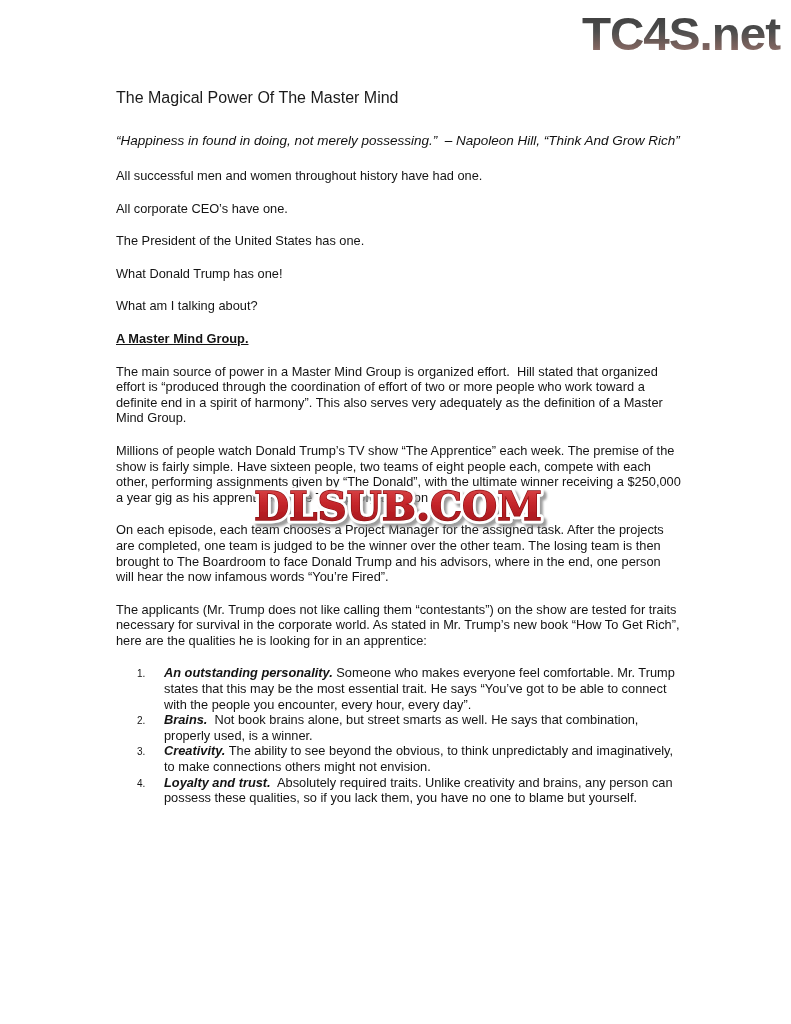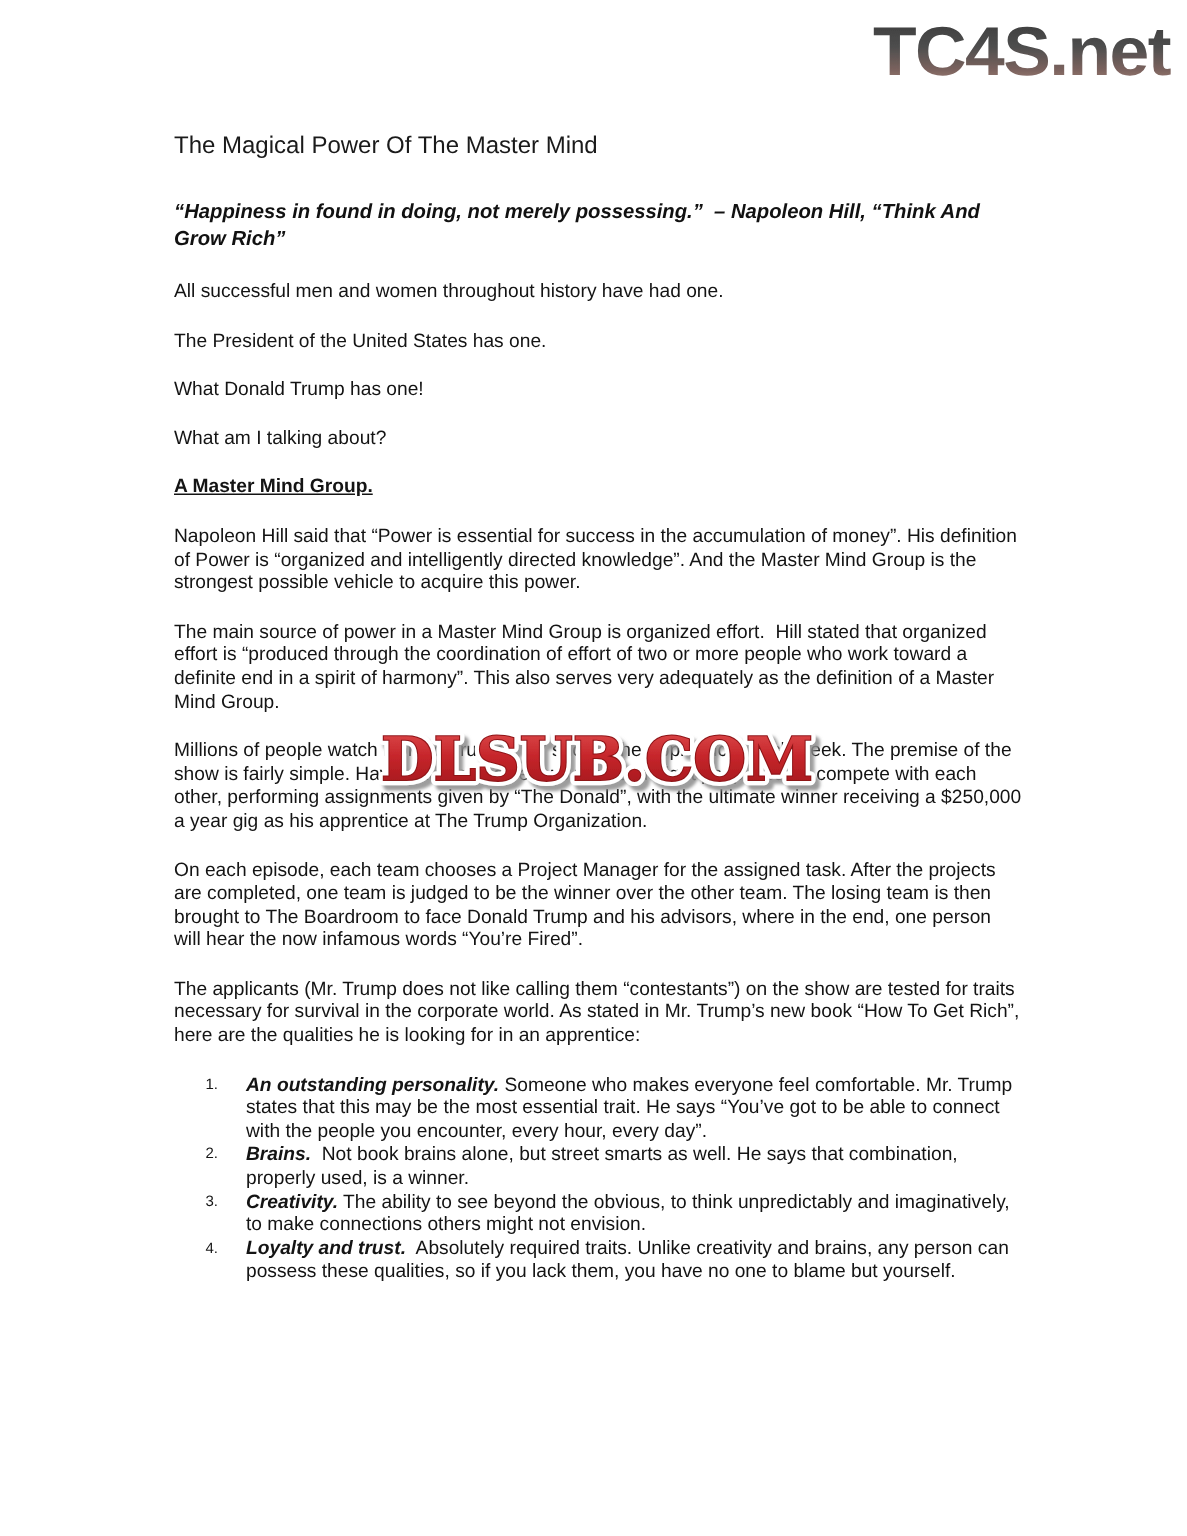--- a/index.html
+++ b/index.html
@@ -6,21 +6,21 @@
   .page {
     position:relative; width:791px; height:980px; background:#ffffff;
     overflow:hidden; font-family:"Liberation Sans", sans-serif; color:#141414;
   }
   .logo-tc4s   { position:absolute; top:4px;  left:574px; }
   .watermark   { position:absolute; top:479px; left:246px; }
   .logo-footer { position:absolute; top:971px; left:470px; }
 
   .content { position:absolute; top:88px; left:116px; width:565px; }
   .title   { font-size:16px; font-weight:400; line-height:20px; margin:0 0 24px; color:#1a1a1a; }
-  .quote   { font-size:13.5px; font-weight:700; font-style:italic; line-height:18px;
+  .quote   { font-size:13.5px; font-weight:400; font-style:italic; line-height:18px;
              margin:0 0 18px; white-space:pre-wrap; color:#111; }
   .paras p { font-size:12.8px; line-height:15.6px; margin:14px 0 17px; white-space:pre-wrap; }
   .paras p.bold { font-weight:700;text-decoration:underline; }
   .qlist   { margin-top:0; }
   .li      { display:flex; font-size:12.8px; line-height:15.6px; }
   .num     { flex:0 0 27px; margin-left:21px; font-size:10px; line-height:15.6px; padding-top:1px; }
   .li-body { flex:1; white-space:pre-wrap; }
   .lead    { font-weight:700; font-style:italic; }
 </style>
 </head>
@@ -41,25 +41,25 @@
       </filter>
     </defs>
     <text x="107" y="46" text-anchor="middle" textLength="198" lengthAdjust="spacingAndGlyphs" font-family="'Liberation Sans',sans-serif" font-weight="bold" font-size="46" letter-spacing="-1" fill="url(#tc4sGrad)" filter="url(#tc4sSoft)">TC4S.net</text>
   </svg>
 
   <div class="content">
     <h1 class="title">The Magical Power Of The Master Mind</h1>
     <p class="quote">“Happiness in found in doing, not merely possessing.”  – Napoleon Hill, “Think And Grow Rich”</p>
     <div class="paras">
         <p class="">All successful men and women throughout history have had one.</p>
+        <p class="">All corporate CEO’s have one.</p>
         <p class="">The President of the United States has one.</p>
         <p class="">What Donald Trump has one!</p>
         <p class="">What am I talking about?</p>
         <p class="bold">A Master Mind Group.</p>
-        <p class="">Napoleon Hill said that “Power is essential for success in the accumulation of money”. His definition of Power is “organized and intelligently directed knowledge”. And the Master Mind Group is the strongest possible vehicle to acquire this power.</p>
         <p class="">The main source of power in a Master Mind Group is organized effort.  Hill stated that organized effort is “produced through the coordination of effort of two or more people who work toward a definite end in a spirit of harmony”. This also serves very adequately as the definition of a Master Mind Group.</p>
         <p class="">Millions of people watch Donald Trump’s TV show “The Apprentice” each week. The premise of the show is fairly simple. Have sixteen people, two teams of eight people each, compete with each other, performing assignments given by “The Donald”, with the ultimate winner receiving a $250,000 a year gig as his apprentice at The Trump Organization.</p>
         <p class="">On each episode, each team chooses a Project Manager for the assigned task. After the projects are completed, one team is judged to be the winner over the other team. The losing team is then brought to The Boardroom to face Donald Trump and his advisors, where in the end, one person will hear the now infamous words “You’re Fired”.</p>
         <p class="">The applicants (Mr. Trump does not like calling them “contestants”) on the show are tested for traits necessary for survival in the corporate world. As stated in Mr. Trump’s new book “How To Get Rich”, here are the qualities he is looking for in an apprentice:</p>
       </div>
     <div class="qlist">
         <div class="li">
           <span class="num">1.</span>
           <div class="li-body"><span class="lead">An outstanding personality.</span><span> Someone who makes everyone feel comfortable. Mr. Trump states that this may be the most essential trait. He says “You’ve got to be able to connect with the people you encounter, every hour, every day”.</span></div>
         </div>

